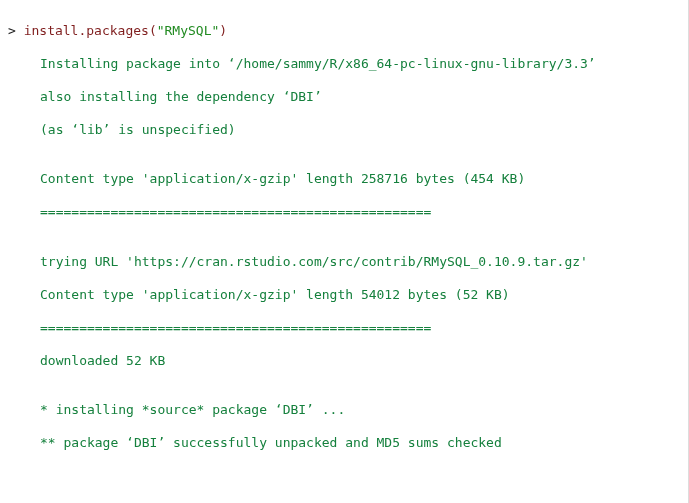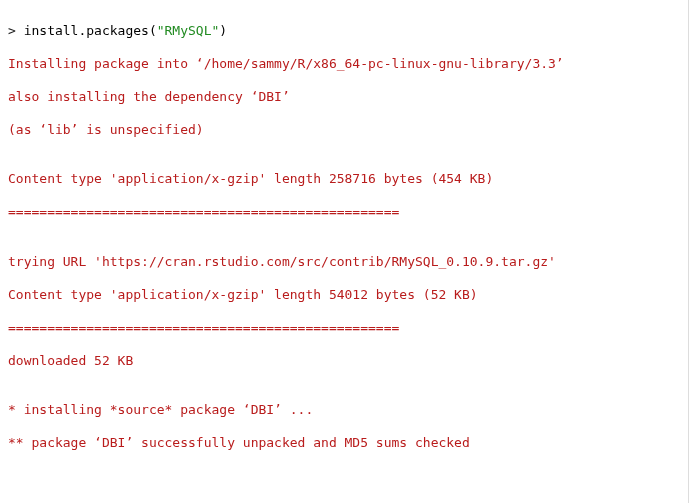--- a/index.html
+++ b/index.html
@@ -15,23 +15,23 @@
   }
   .terminal {
     padding: 6px 8px;
     white-space: pre;
     border-right: 1px solid #ddd;
     height: 100%;
     box-sizing: border-box;
   }
   .line { display: block; }
   .prompt { color: #1a1a1a; }
-  .input  { color: #000000; }
+  .input  { color: #7f1d1d; }
   .quoted { color: #228b22; }
-  .red    { color: #b91c1c; }
+  .red    { color: #15803d; margin-left: 32px; }
 </style>
 </head>
 <body>
 
 <div class="terminal">
 <span class="line"><span class="prompt">&gt; </span><span class="input">install.packages(</span><span class="quoted">"RMySQL"</span><span class="input">)</span></span>
 <span class="line red">Installing package into ‘/home/sammy/R/x86_64-pc-linux-gnu-library/3.3’</span>
 <span class="line red">also installing the dependency ‘DBI’</span>
 <span class="line red">(as ‘lib’ is unspecified)</span>
 <span class="line red"></span>

